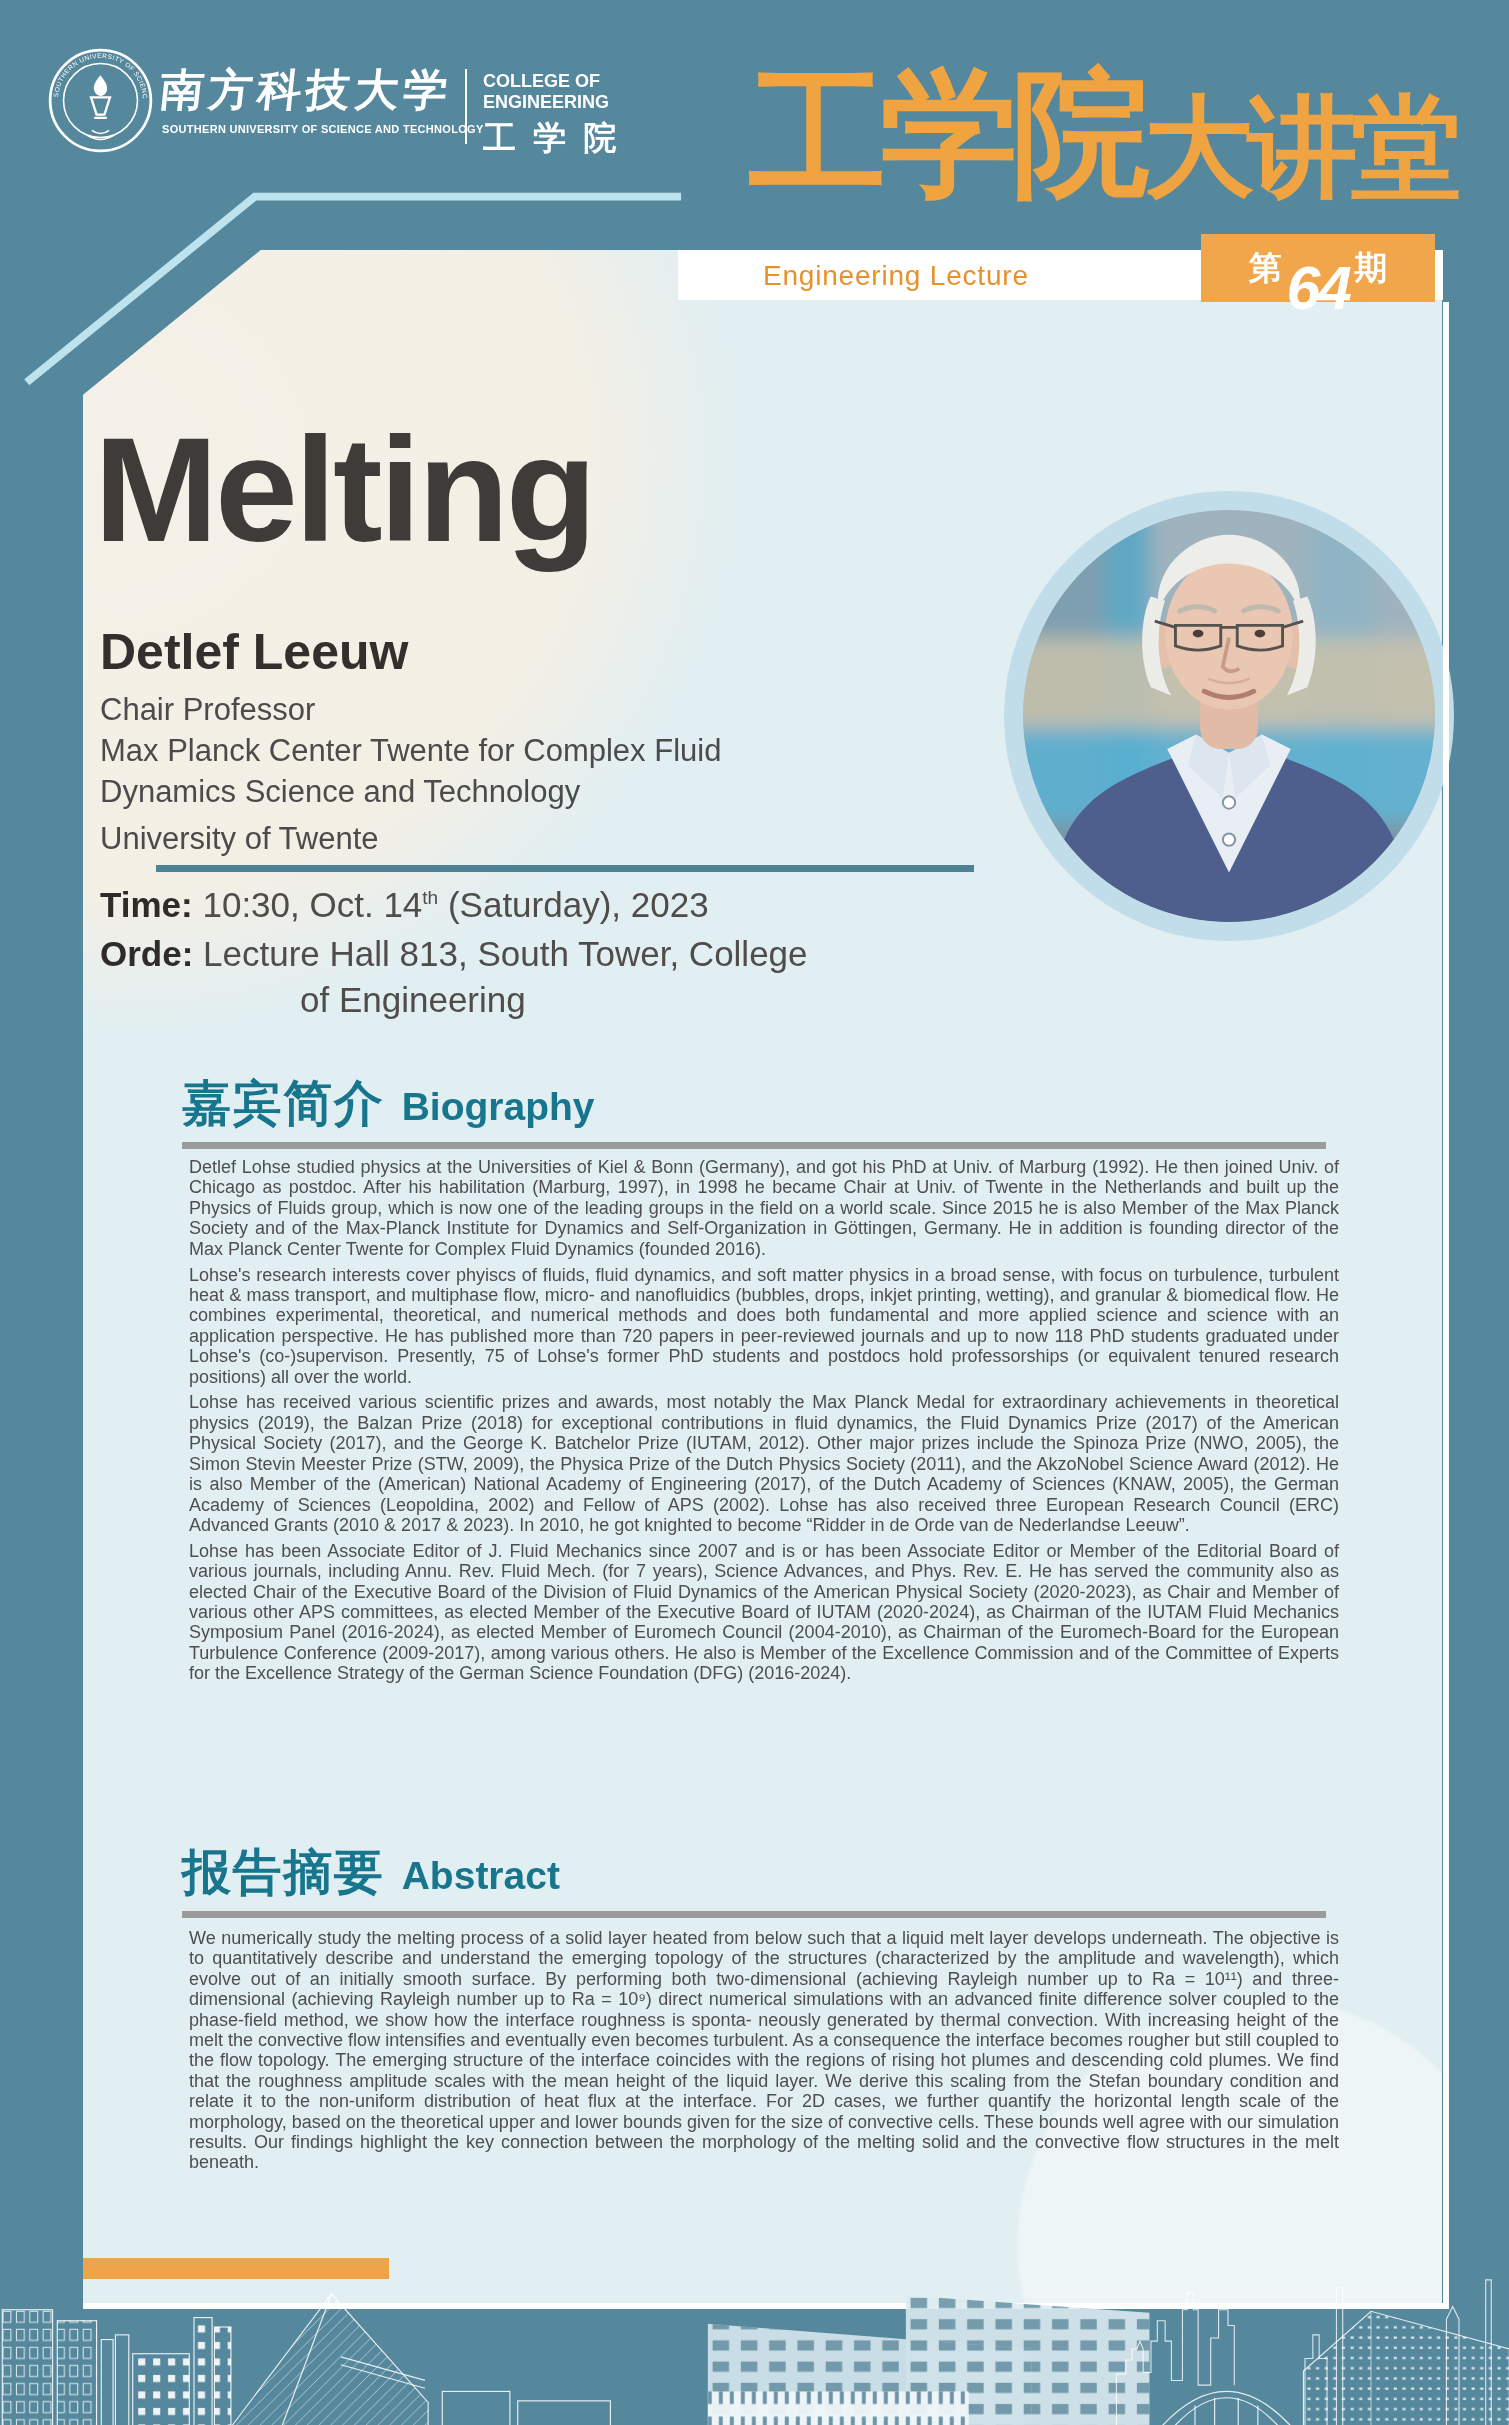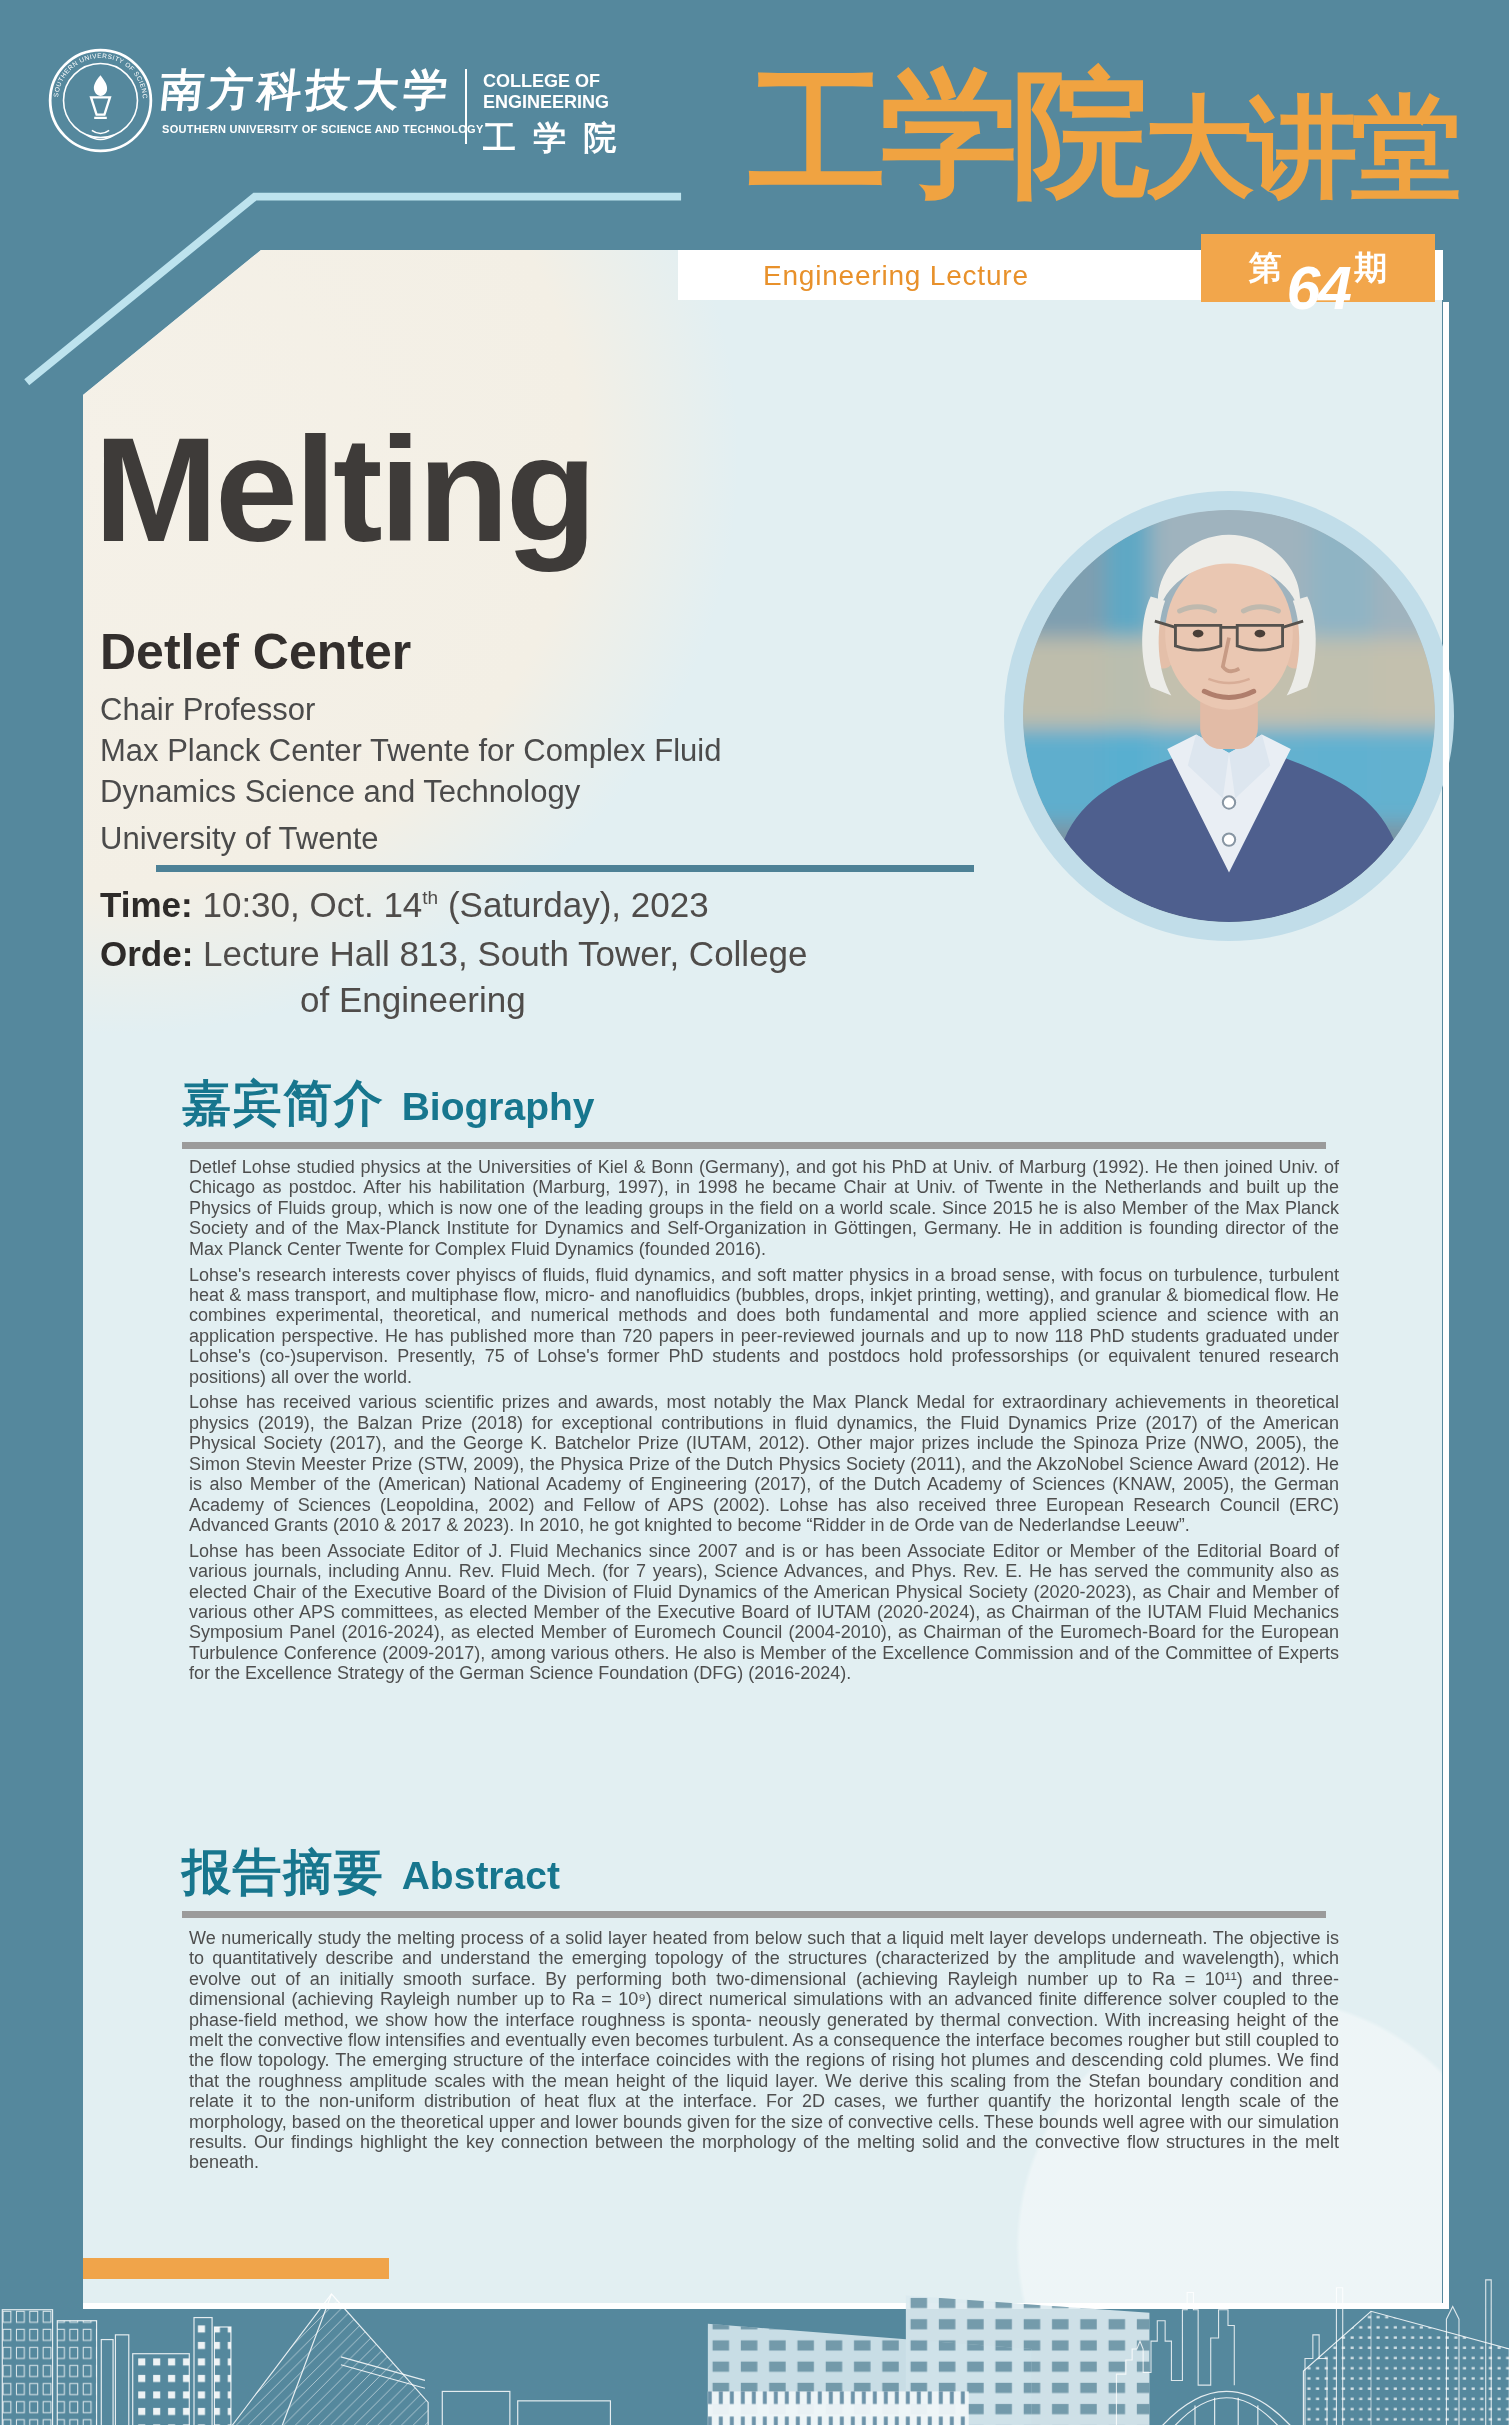--- a/index.html
+++ b/index.html
@@ -113,21 +113,21 @@
   </div>
   <div class="abs white-strip"></div>
   <div class="abs eng-lecture">Engineering Lecture</div>
   <div class="abs issue-box">
     <span class="cn">第</span>
     <span class="num">64</span>
     <span class="cn">期</span>
   </div>
 
   <div class="abs talk-title">Melting</div>
-  <div class="abs speaker">Detlef Center</div>
+  <div class="abs speaker">Detlef Leeuw</div>
   <div class="abs position">Chair Professor</div>
   <div class="abs affil1">Max Planck Center Twente for Complex Fluid</div>
   <div class="abs affil2">Dynamics Science and Technology</div>
   <div class="abs affil3">University of Twente</div>
   <div class="abs hero-divider"></div>
 
   <div class="abs time-row">
     <span class="lbl">Time:</span>
     <span>10:30, Oct. 14</span><sup>th</sup><span> (Saturday), 2023</span>
   </div>

